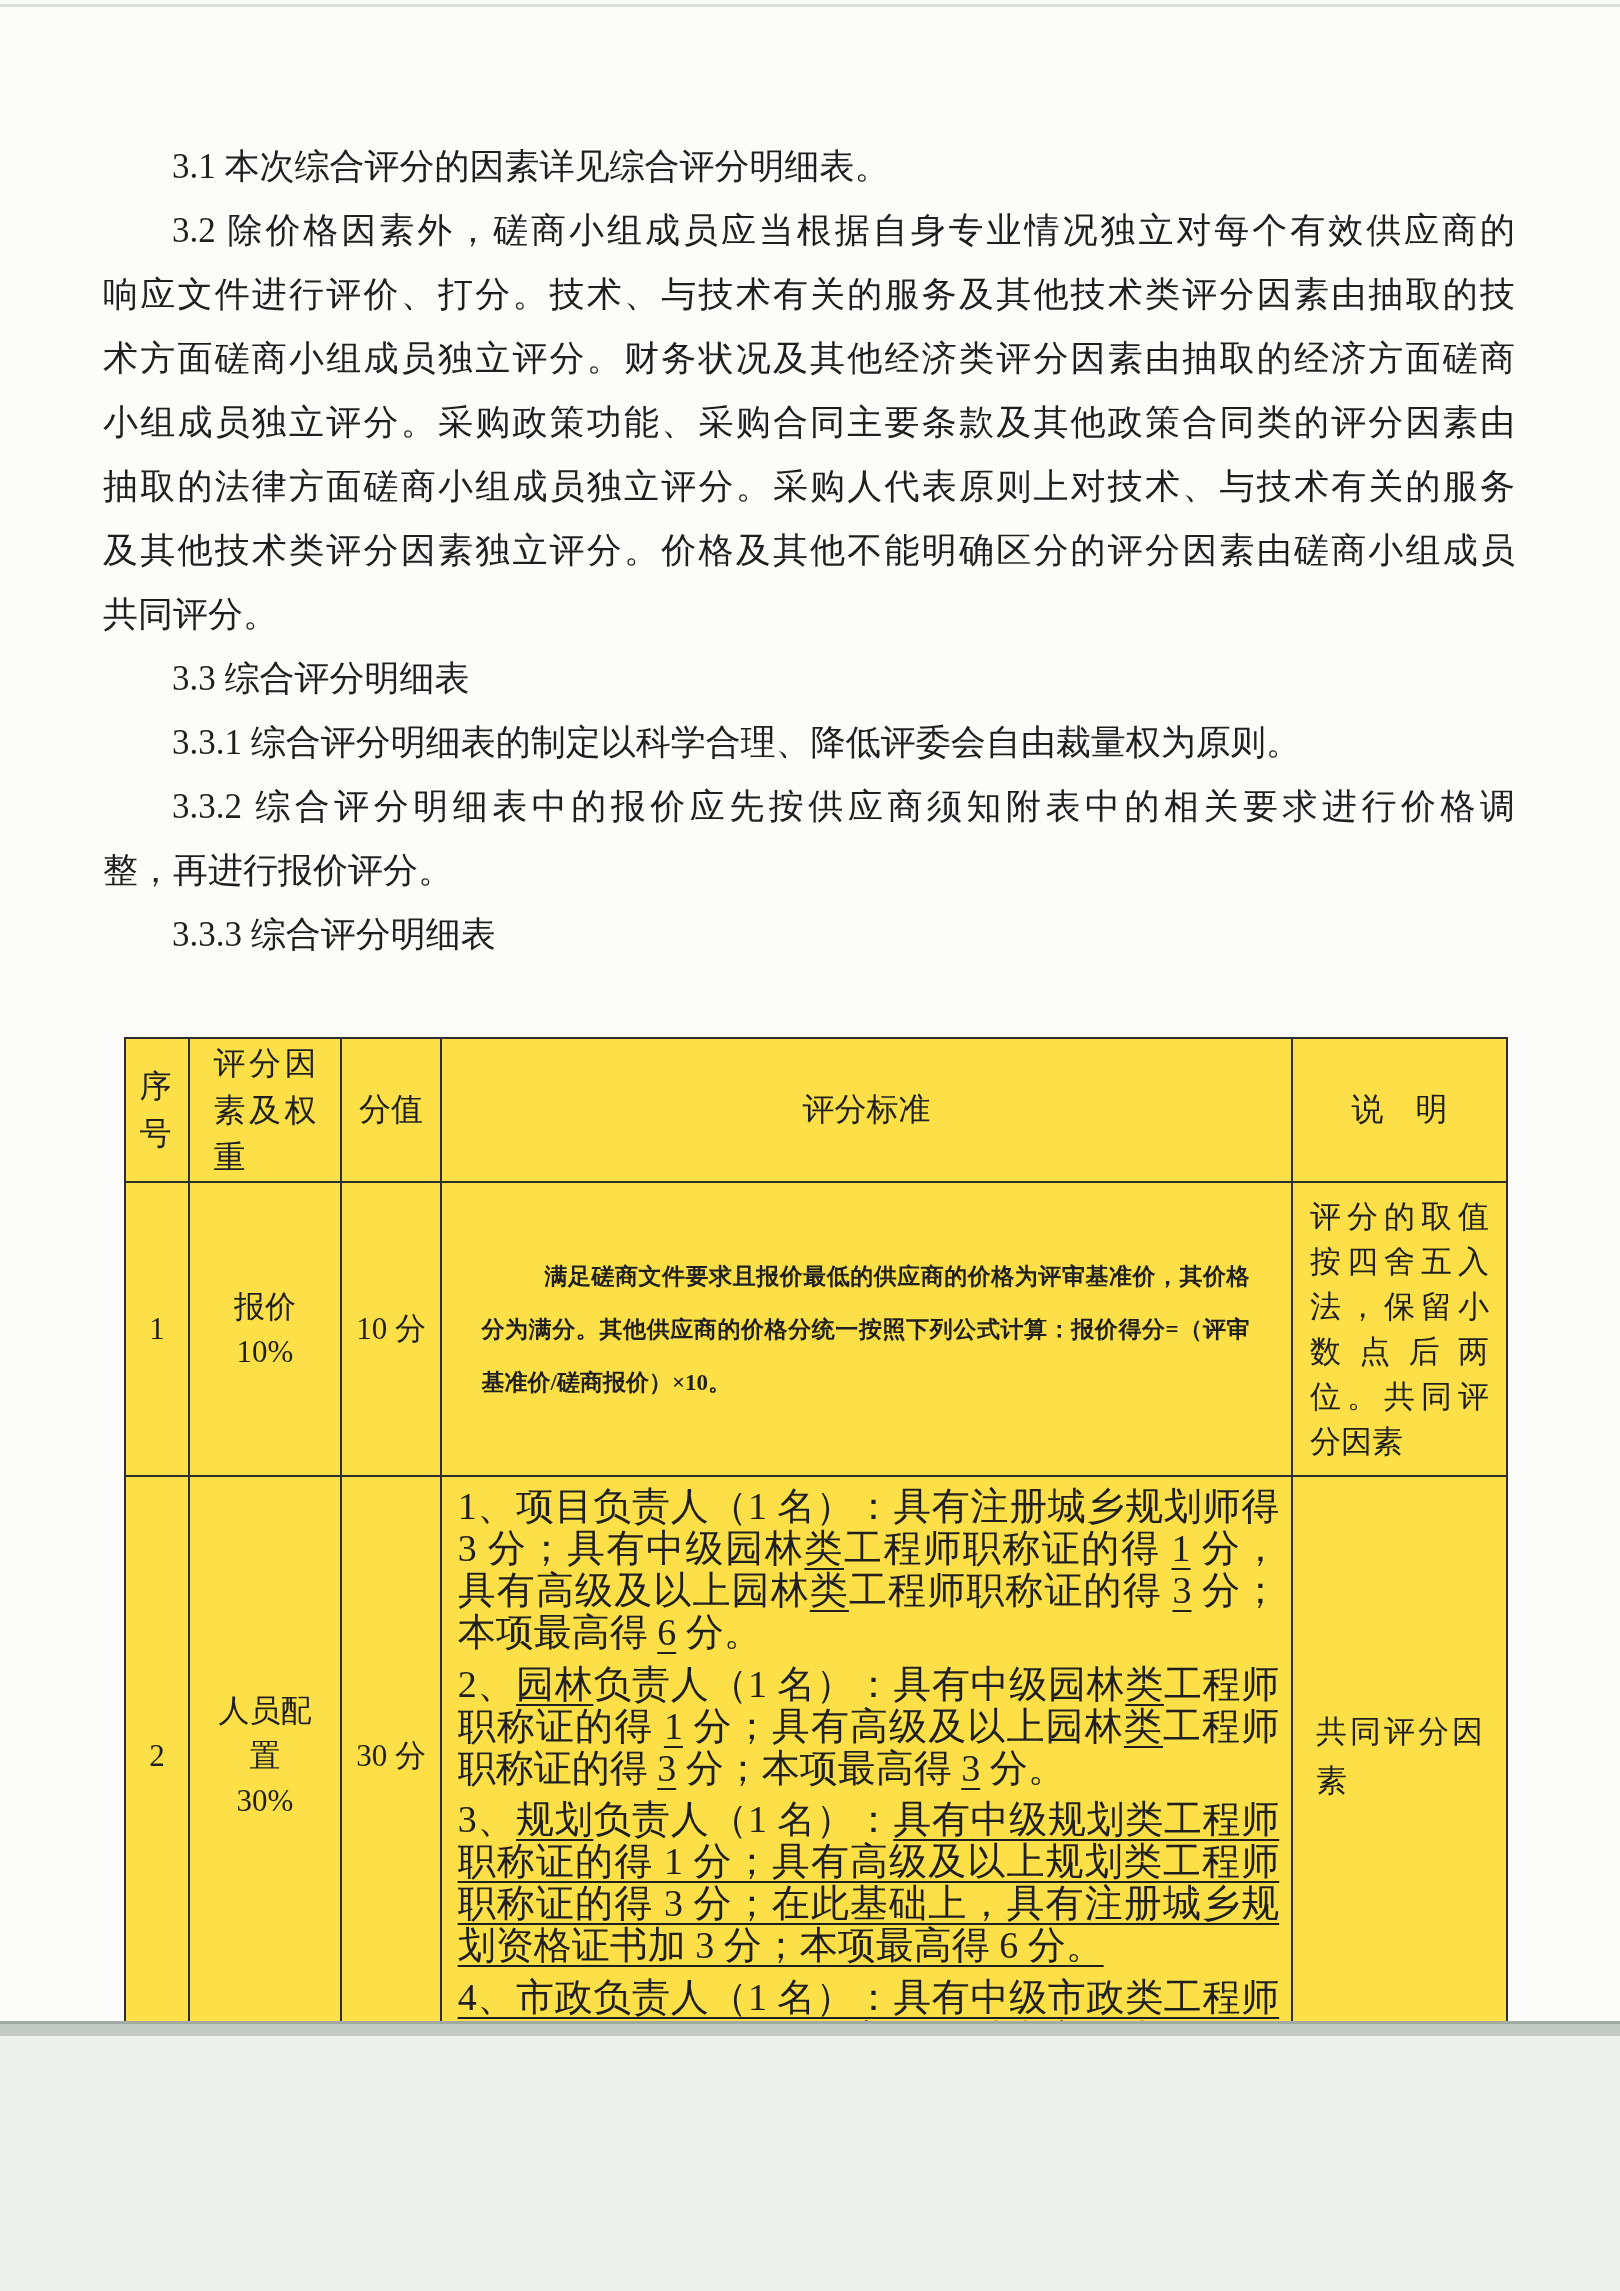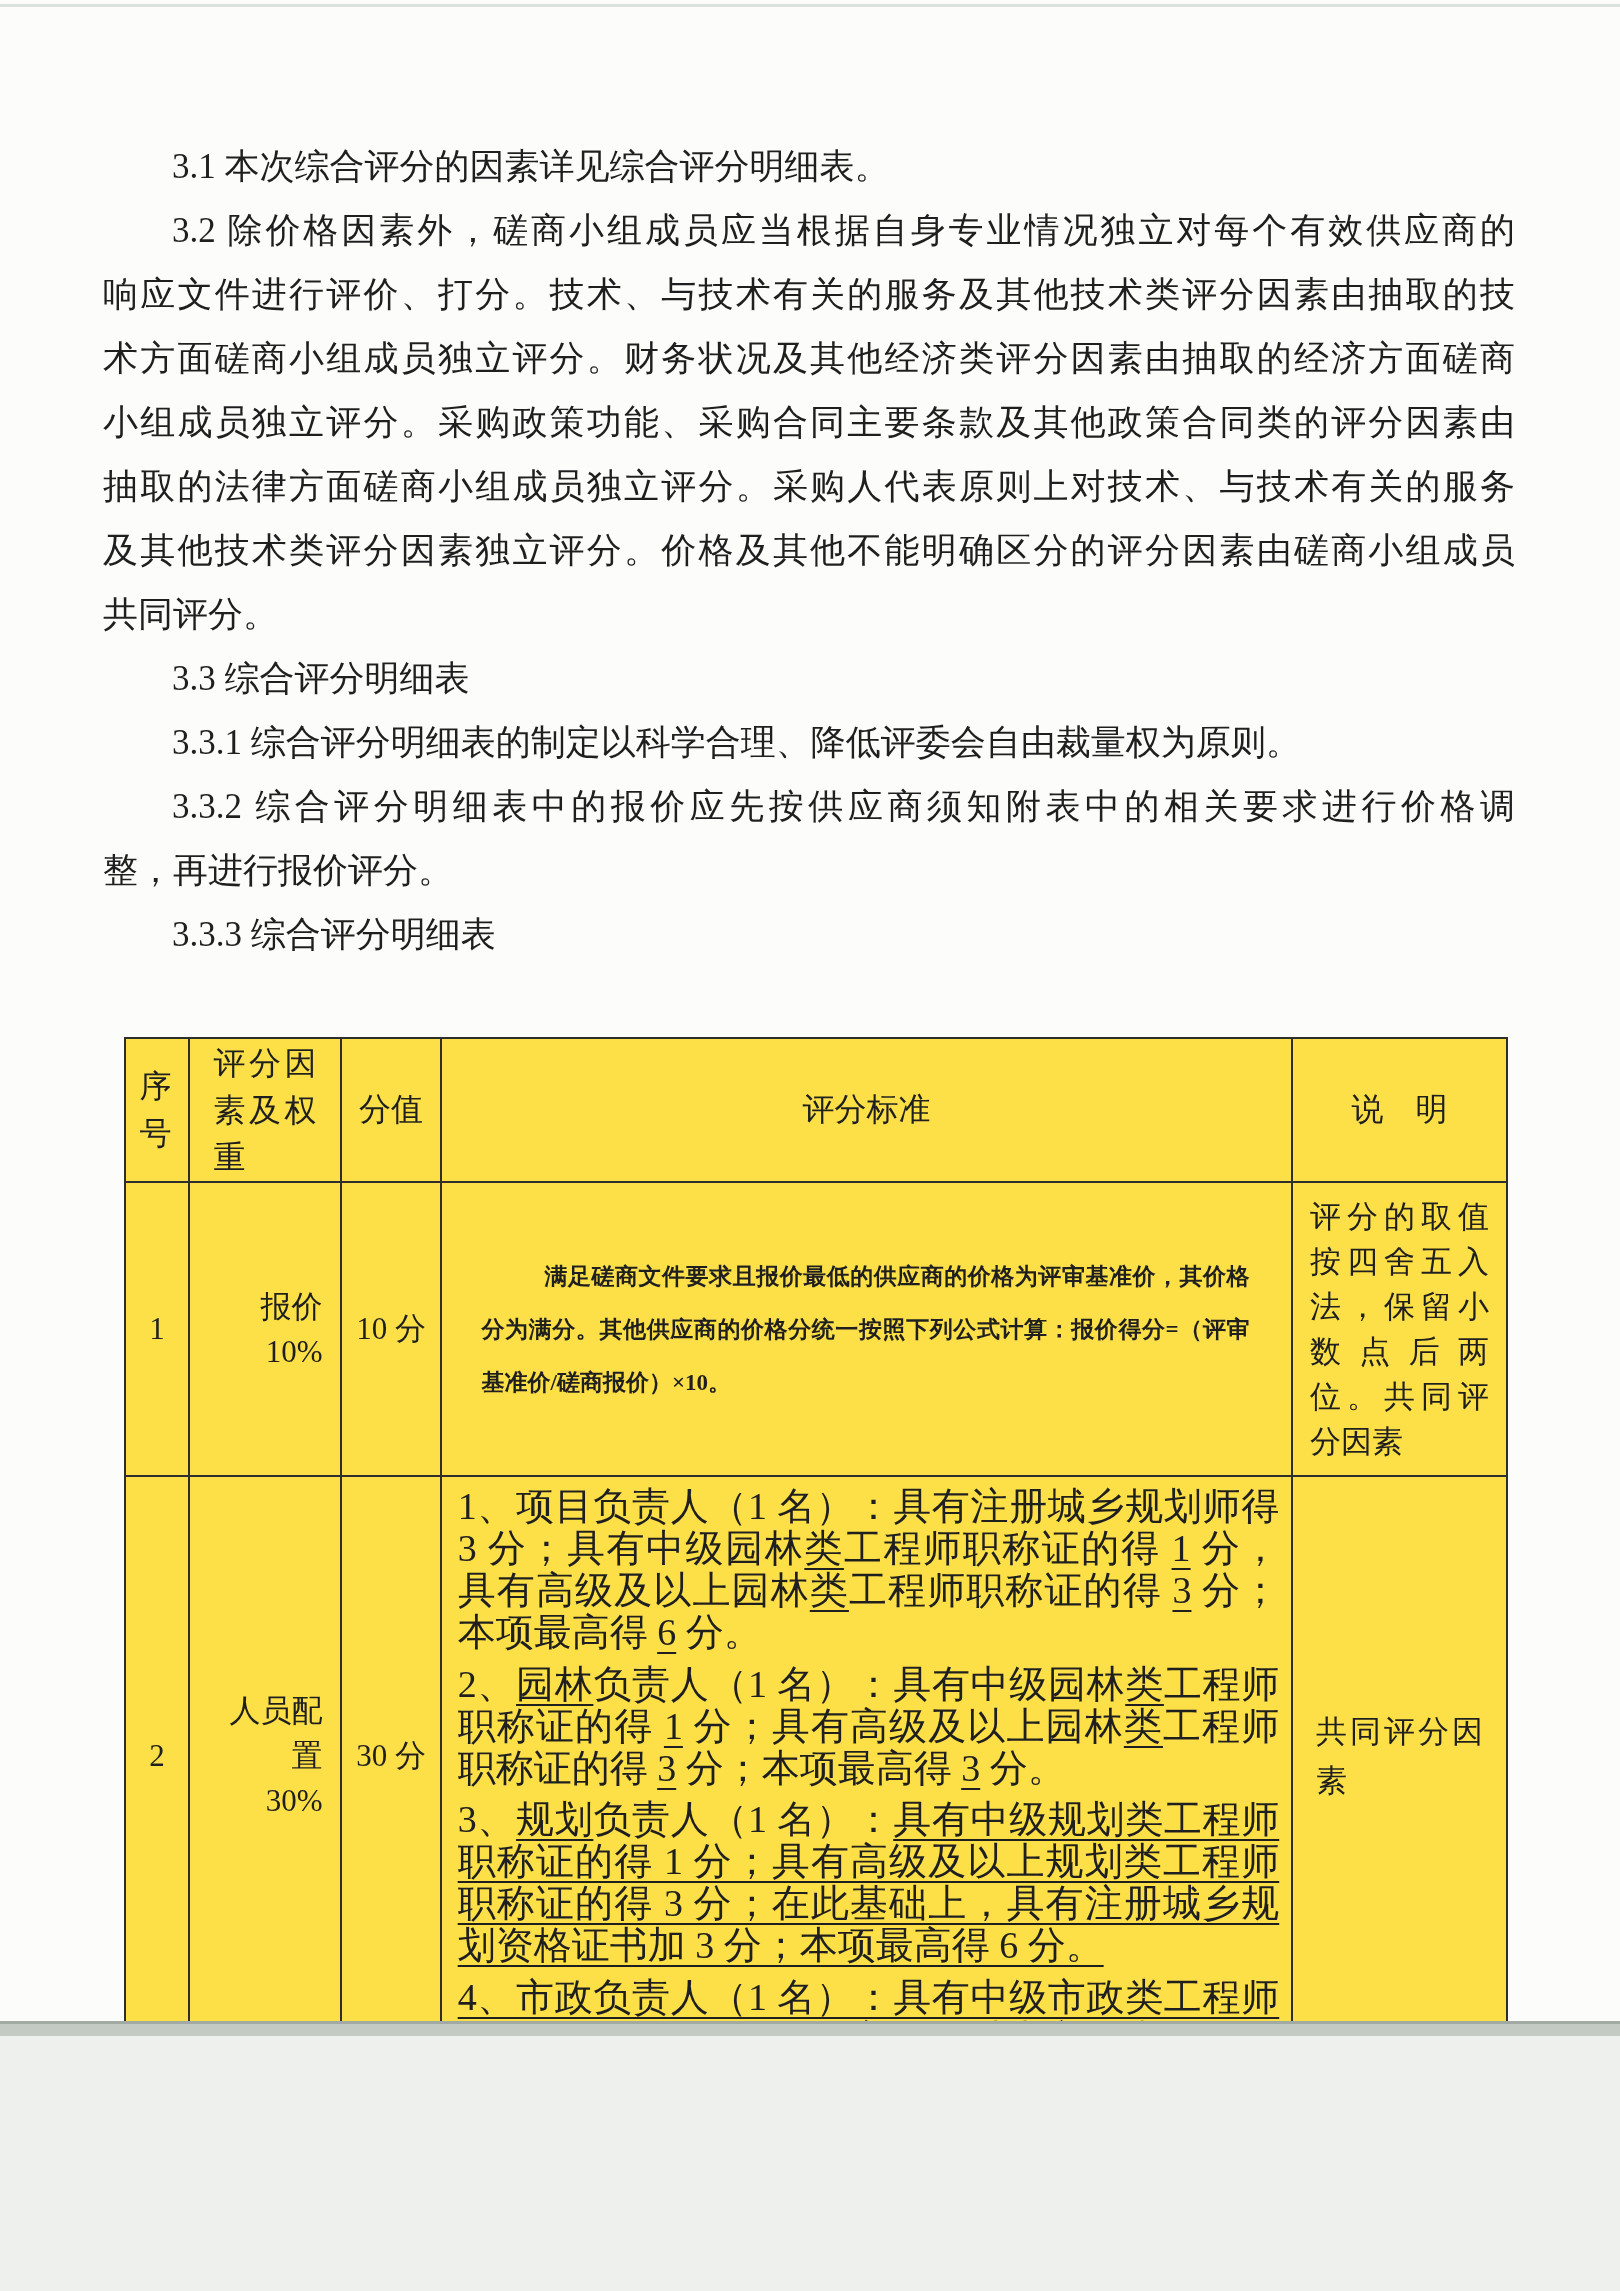--- a/index.html
+++ b/index.html
@@ -36,21 +36,21 @@
   }
   .cell { border-right:2.9px solid #2e2e2e; border-bottom:2.9px solid #2e2e2e; overflow:hidden; }
   .cell.lc { border-right:none; }
   .cell.lr { border-bottom:none; }
   .center { display:flex; align-items:center; justify-content:center; text-align:center; }
   .vcol { display:flex; flex-direction:column; align-items:center; justify-content:center; }
   .hdr { font-size:32px; }
   .jinner { text-align:justify; line-height:47px; }
   .w-index { width:35px; }
   .w-factor { width:103px; }
-  .factor-inner { width:115px; text-align:right; line-height:45px; }
+  .factor-inner { width:115px; text-align:center; line-height:45px; }
   .criteria1 { display:flex; align-items:center; padding:0 25.5px 0 23.5px; }
   .criteria1 p { margin:16px; text-indent:63px; text-align:justify; line-height:53px; font-size:23px;font-weight:bold; }
   .note1 { display:flex; align-items:center; justify-content:center; }
   .note1 .inner { width:179px; text-align:justify; line-height:45px; }
   .criteria2 { padding:7.8px 11.8px 0 15.7px; font-size:38px; line-height:42px; text-align:justify; }
   .criteria2 p { margin:0 0 9.8px 0; }
   .u { text-decoration:underline; text-decoration-thickness:2px; text-underline-offset:6.9px; }
   .note2 { display:flex; align-items:center; justify-content:center; }
   .note2 .inner { width:167px; text-align:justify; line-height:49px; }
 

